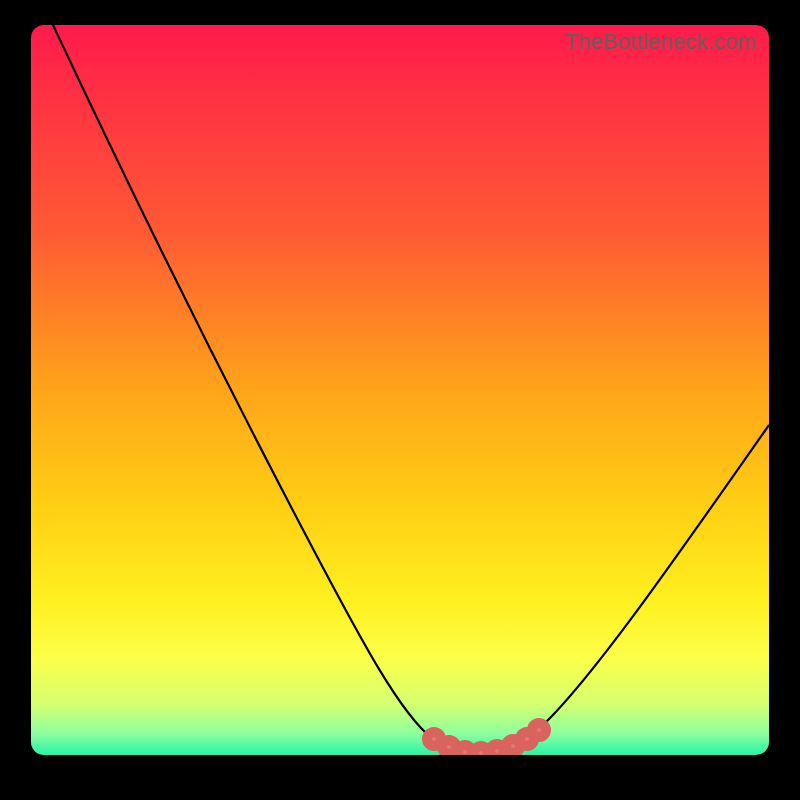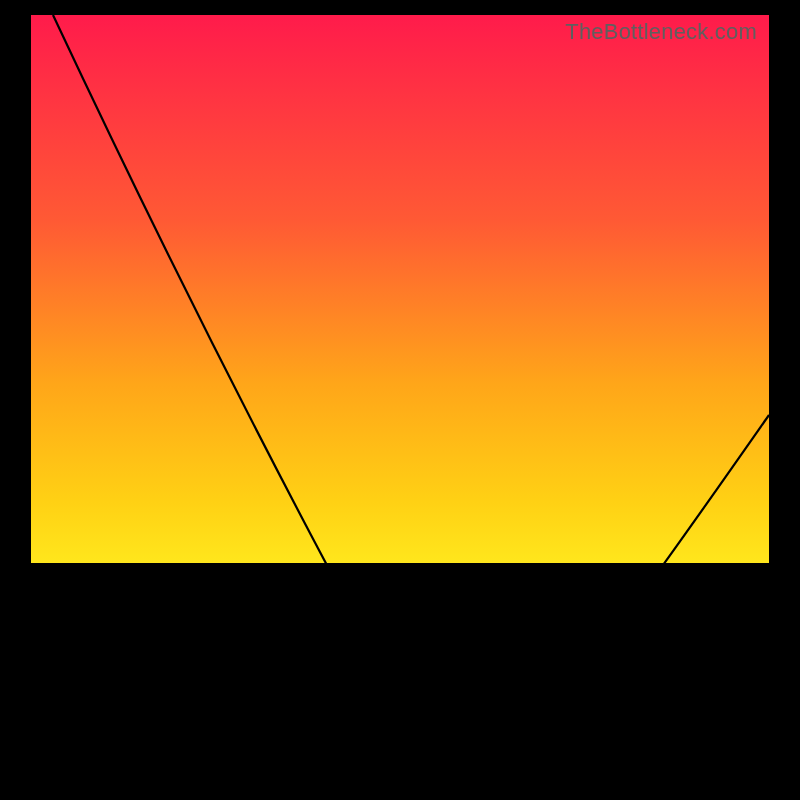--- a/index.html
+++ b/index.html
@@ -15,24 +15,25 @@
     position: absolute;
     left: 0;
     top: 0;
     width: 800px;
     height: 800px;
     background: #000;
   }
   .plot {
     position: absolute;
     left: 31px;
-    top: 15px;
+    top: 25px;
     width: 738px;
-    height: 548px;
+    height: 730px;
     overflow: hidden;
+    border-radius: 13px;
   }
   .watermark {
     position: absolute;
     top: 4px;
     right: 12px;
     color: #5f5f5f;
     font-size: 22px;
     font-weight: 500;
     letter-spacing: 0.2px;
     user-select: none;

